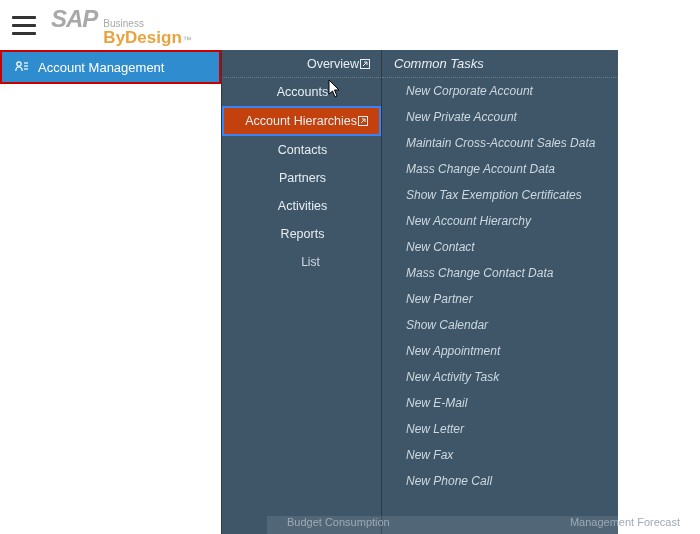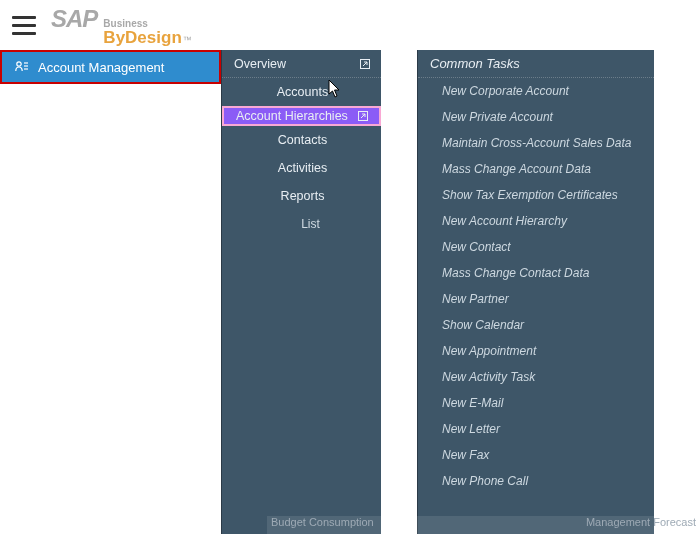--- a/index.html
+++ b/index.html
@@ -48,21 +48,21 @@
     }
     .logo-biz {
       display: flex;
       flex-direction: column;
       line-height: 1;
       margin-left: 4px;
     }
     .logo-business {
       font-size: 10px;
       color: #a8a8a8;
-      font-weight: 700;
+      font-weight: 400;
     }
     .logo-bydesign {
       font-size: 17px;
       font-weight: 700;
       color: #e8a33d;
     }
     .logo-tm {
       font-size: 9px;
       color: #a8a8a8;
       margin-left: 1px;
@@ -104,36 +104,36 @@
       width: 160px;
       background: #3e5668;
       color: #e8eef3;
       border-left: 1px solid #2b3a47;
       display: flex;
       flex-direction: column;
     }
     .l2-item {
       display: flex;
       align-items: center;
-      justify-content: space-between;
+      justify-content: flex-end;
       height: 28px;
       padding: 0 10px 0 12px;
       font-size: 12.5px;
       cursor: pointer;
     }
     .l2-item.plain {
       justify-content: center;
     }
     .l2-item.first {
       border-bottom: 1px dotted #6c7d8a;
     }
     .l2-item.highlight {
-      background: #8b5cf6;
-      border: 2px solid #f9a8d4;
-      height: 20px;
+      background: #c2410c;
+      border: 2px solid #3b82f6;
+      height: 30px;
     }
     .l2-sub {
       padding-left: 28px;
       font-size: 12px;
       color: #d0dae2;
     }
     .launch-icon {
       display: inline-block;
       width: 12px;
       height: 12px;
@@ -141,21 +141,20 @@
 
     
     .sidebar-l3 {
       width: 237px;
       background: #3e5668;
       color: #e8eef3;
       border-left: 1px solid #2b3a47;
       display: flex;
       flex-direction: column;
       padding-top: 0;
-      margin-left: 36px;
     }
     .l3-header {
       font-style: italic;
       font-size: 13px;
       padding: 6px 12px 6px 12px;
       border-bottom: 1px dotted #6c7d8a;
       color: #e8eef3;
     }
     .l3-item {
       font-style: italic;
@@ -180,21 +179,21 @@
       bottom: 0;
       left: 267px;
       right: 0;
       height: 18px;
       display: flex;
       font-size: 11px;
       color: #9eaab5;
       background: rgba(255,255,255,0.1);
     }
     .bottom-blur span {
-      padding: 0 4px;
+      padding: 0 20px;
       filter: blur(0.6px);
     }
   </style>
 </head>
 <body>
 
 <div class="header">
   <div class="hamburger">
     <span></span>
       <span></span>
@@ -245,20 +244,23 @@
       <span>Account Hierarchies</span>
       <span class="launch-icon">
         <svg width="12" height="12" viewBox="0 0 12 12">
           <rect x="1.5" y="1.5" width="9" height="9" fill="none" stroke="#e8eef3" stroke-width="1"></rect>
           <path d="M4 8 L8 4 M8 4 L5 4 M8 4 L8 7" fill="none" stroke="#e8eef3" stroke-width="1"></path>
         </svg>
       </span>
     </div>
     <div class="l2-item plain">
       <span>Contacts</span>
+    </div>
+    <div class="l2-item plain">
+      <span>Partners</span>
     </div>
     <div class="l2-item plain">
       <span>Activities</span>
     </div>
     <div class="l2-item plain">
       <span>Reports</span>
     </div>
     <div class="l2-item plain l2-sub">
       <span>List</span>
     </div>

